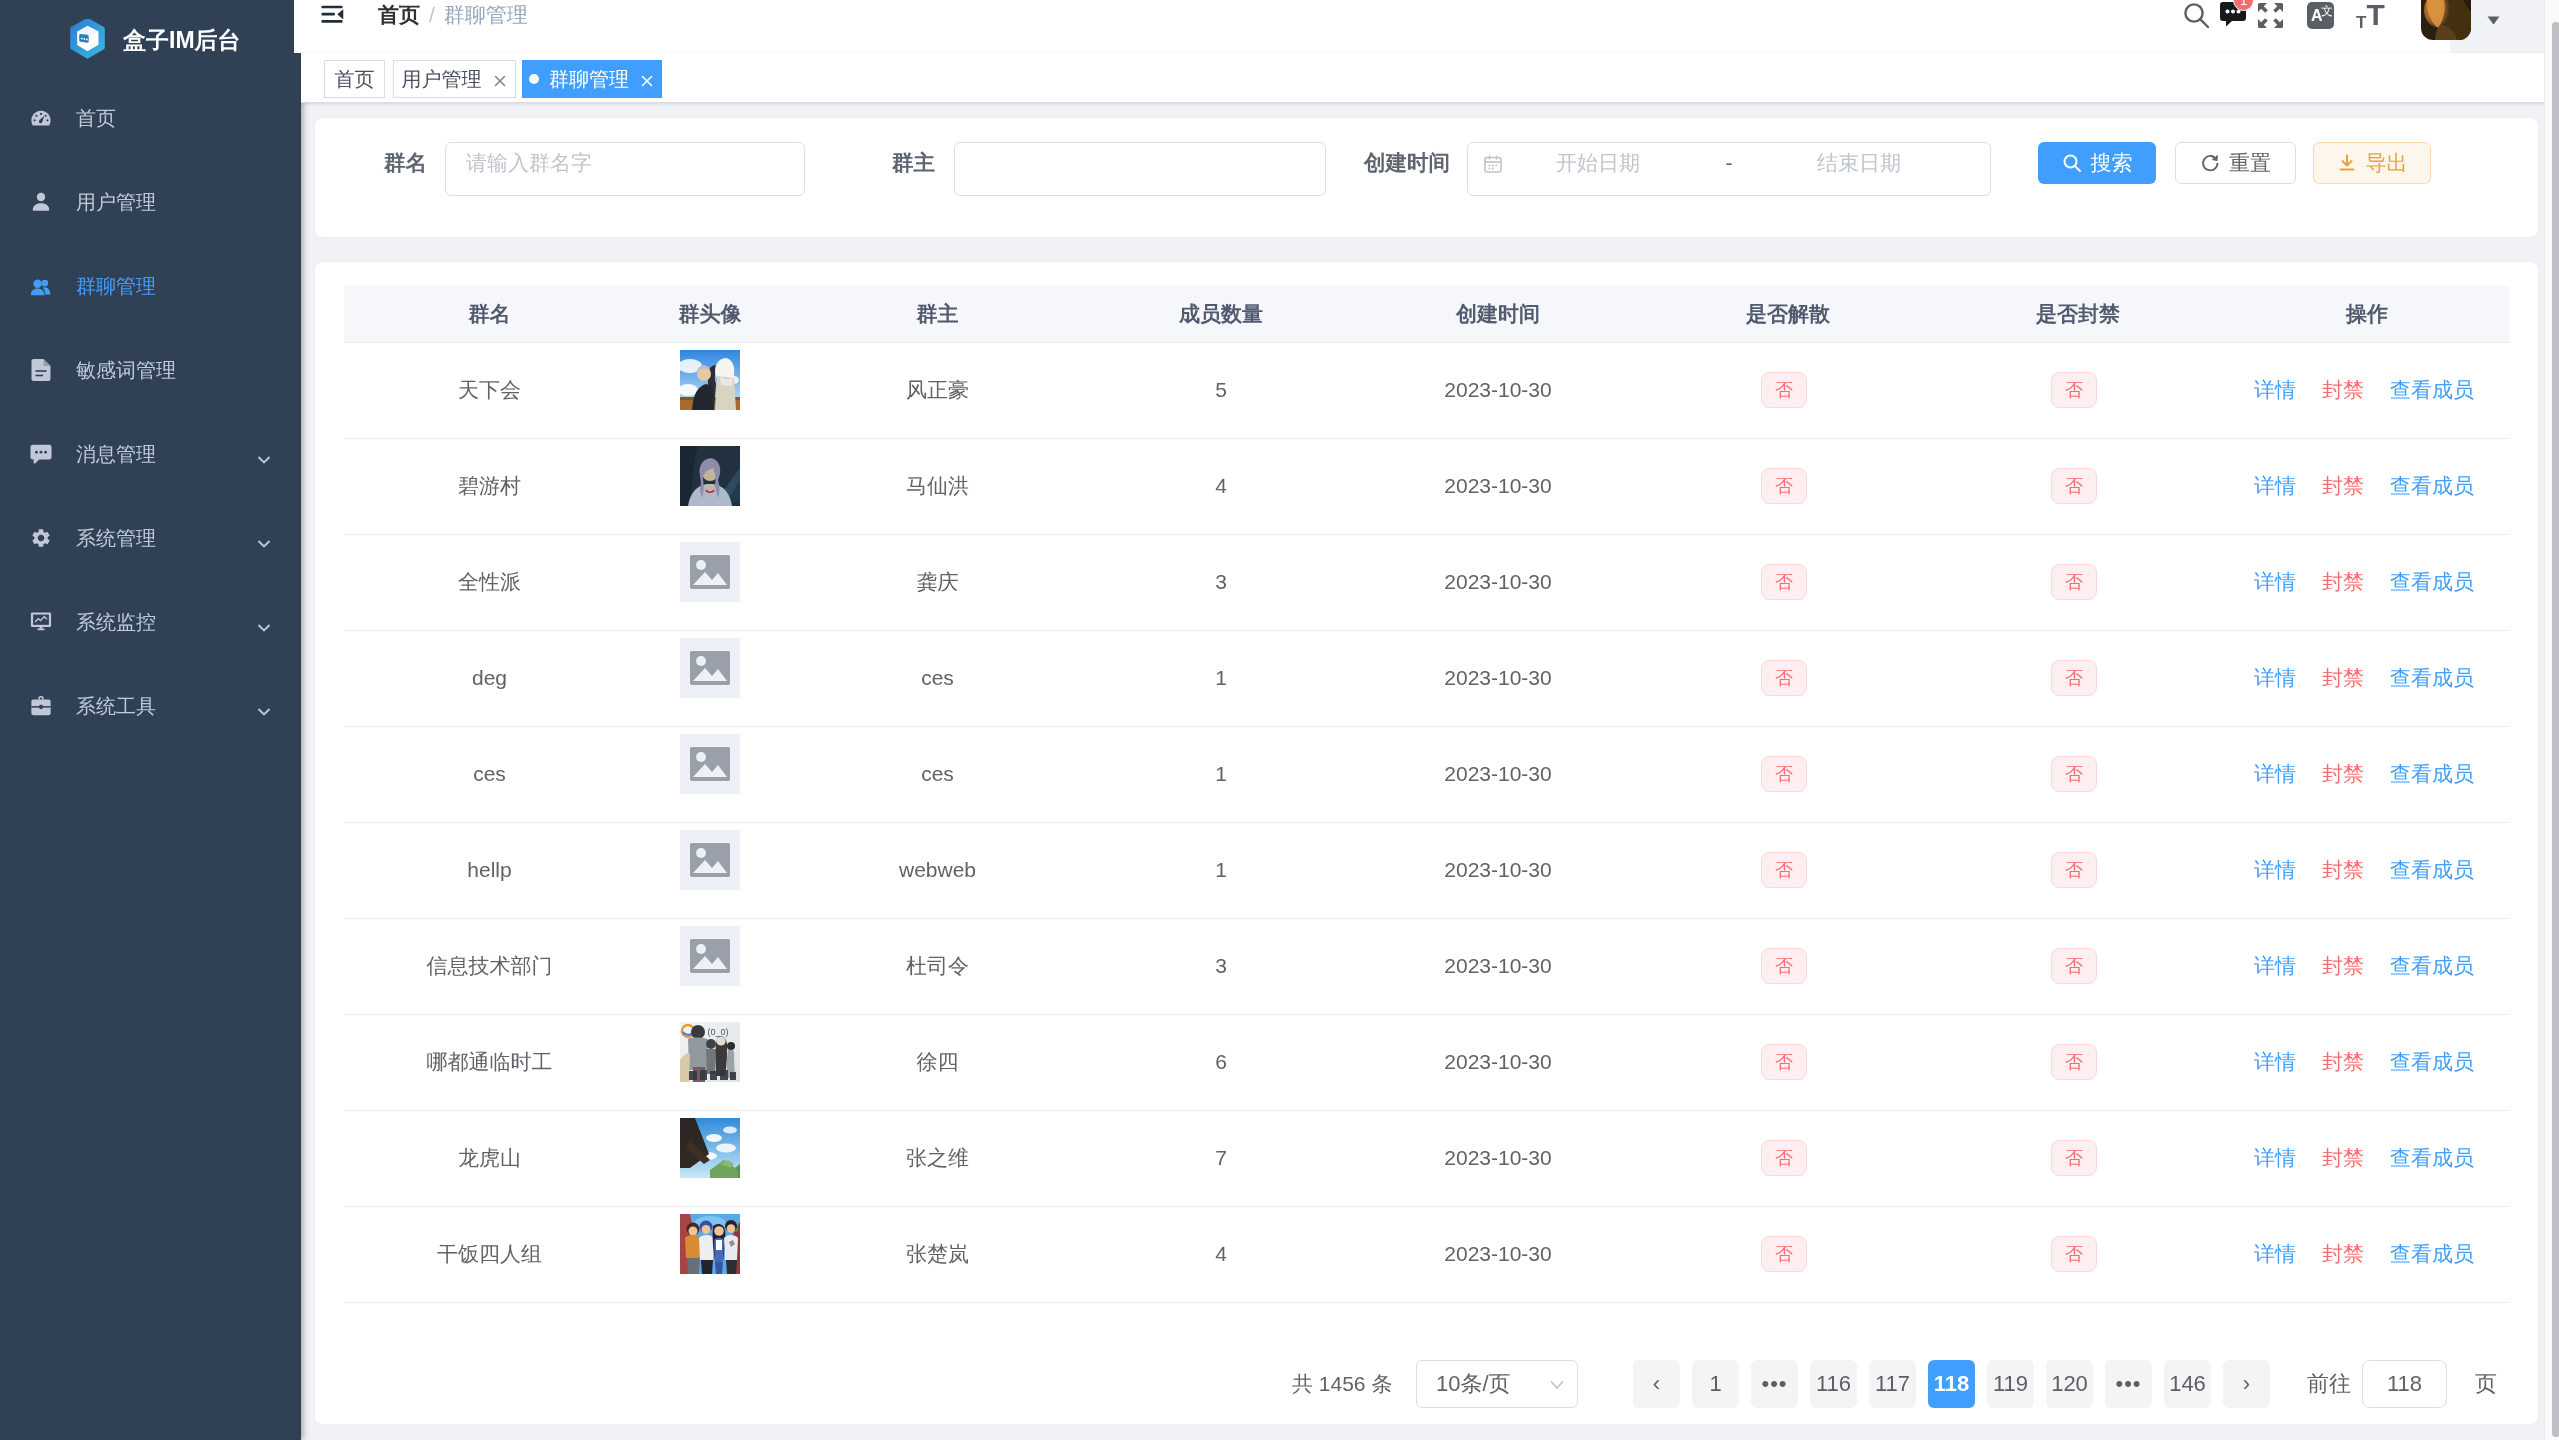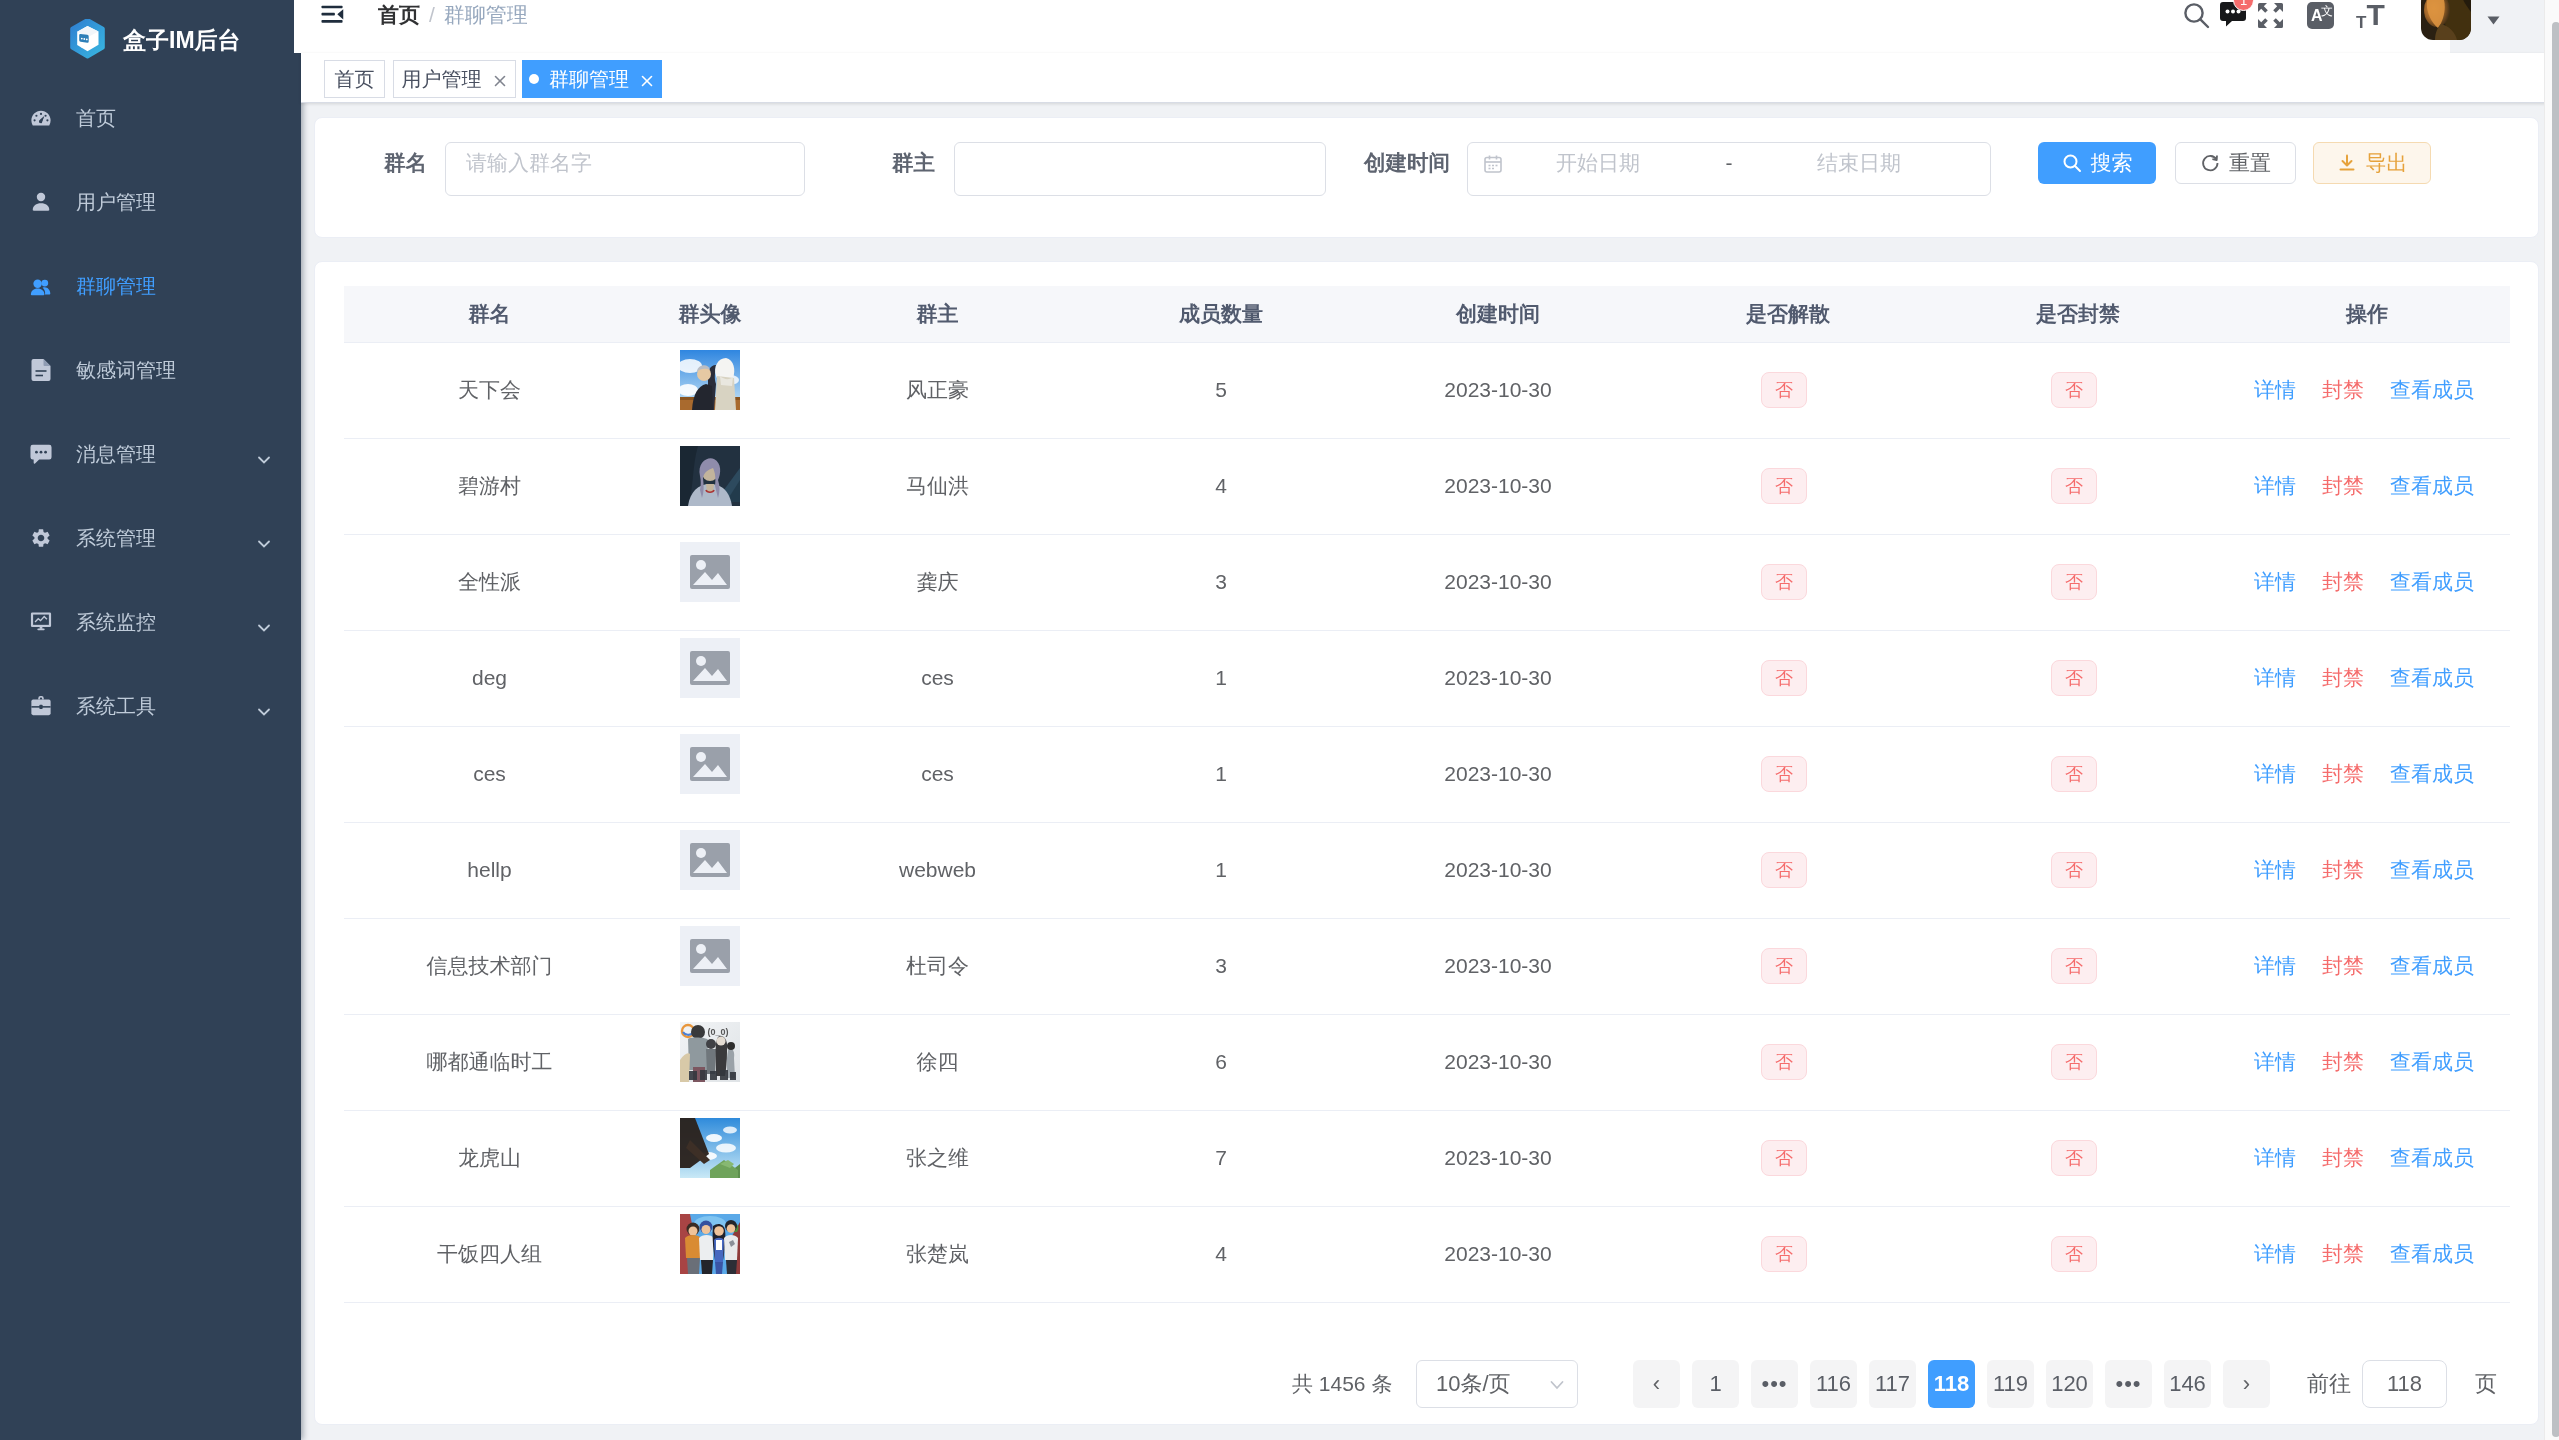--- a/index.html
+++ b/index.html
@@ -42,21 +42,21 @@
 .card{position:absolute;background:#fff;border:1px solid #ebeef5;border-radius:8px;}
 .card1{left:314px;top:117px;width:2225px;height:121px;}
 .card2{left:314px;top:261px;width:2225px;height:1164px;}
 .flabel{position:absolute;top:142px;height:42px;line-height:42px;font-size:21.5px;font-weight:bold;color:#5e6470;white-space:nowrap;}
 .finput{position:absolute;top:142px;height:54px;border:1px solid #dcdfe6;border-radius:6px;background:#fff;font-size:21px;line-height:40px;color:#c0c4cc;padding-left:20px;}
 .fbtn{position:absolute;top:142px;height:42px;border-radius:6px;font-size:21px;display:flex;align-items:center;justify-content:center;white-space:nowrap;}
 
 table{position:absolute;left:29px;top:24px;border-collapse:collapse;table-layout:fixed;width:2166px;font-size:21px;color:#606266;}
 th{height:56px;background:#f6f7fa;color:#515a6e;font-weight:bold;font-size:21px;text-align:center;border-bottom:1px solid #ebeef5;}
 td{height:96px;text-align:center;border-bottom:1px solid #ebeef5;padding:0;}
-.ava{display:inline-block;width:60px;height:71px;border-radius:0;overflow:hidden;vertical-align:middle;position:relative;top:-5px;font-weight:bold;}
+.ava{display:inline-block;width:60px;height:71px;border-radius:0;overflow:hidden;vertical-align:middle;position:relative;top:-5px;}
 .ava svg{display:block;}
 .tagno{display:inline-block;width:46px;height:36px;line-height:34px;background:#fdeef0;border:1px solid #fbd8dc;border-radius:8px;color:#f56c6c;font-size:18px;text-align:center;position:relative;top:0;left:-4px;}
 .lk{color:#409eff;margin:0 13px;}
 .lk.r{color:#f56c6c;}
 td.ops{text-align:left;padding-left:17px;white-space:nowrap;}
 
 .pag{position:absolute;left:0;top:1098px;width:2225px;height:48px;font-size:22px;color:#606266;}
 .pag .total{position:absolute;left:977px;top:0;line-height:48px;font-size:21px;}
 .psel{position:absolute;left:1101px;top:0;width:162px;height:48px;border:1px solid #dcdfe6;border-radius:6px;background:#fff;line-height:46px;padding-left:19px;font-size:22px;}
 .psel .car{position:absolute;right:12px;top:19px;width:15px;height:10px;line-height:0;}

